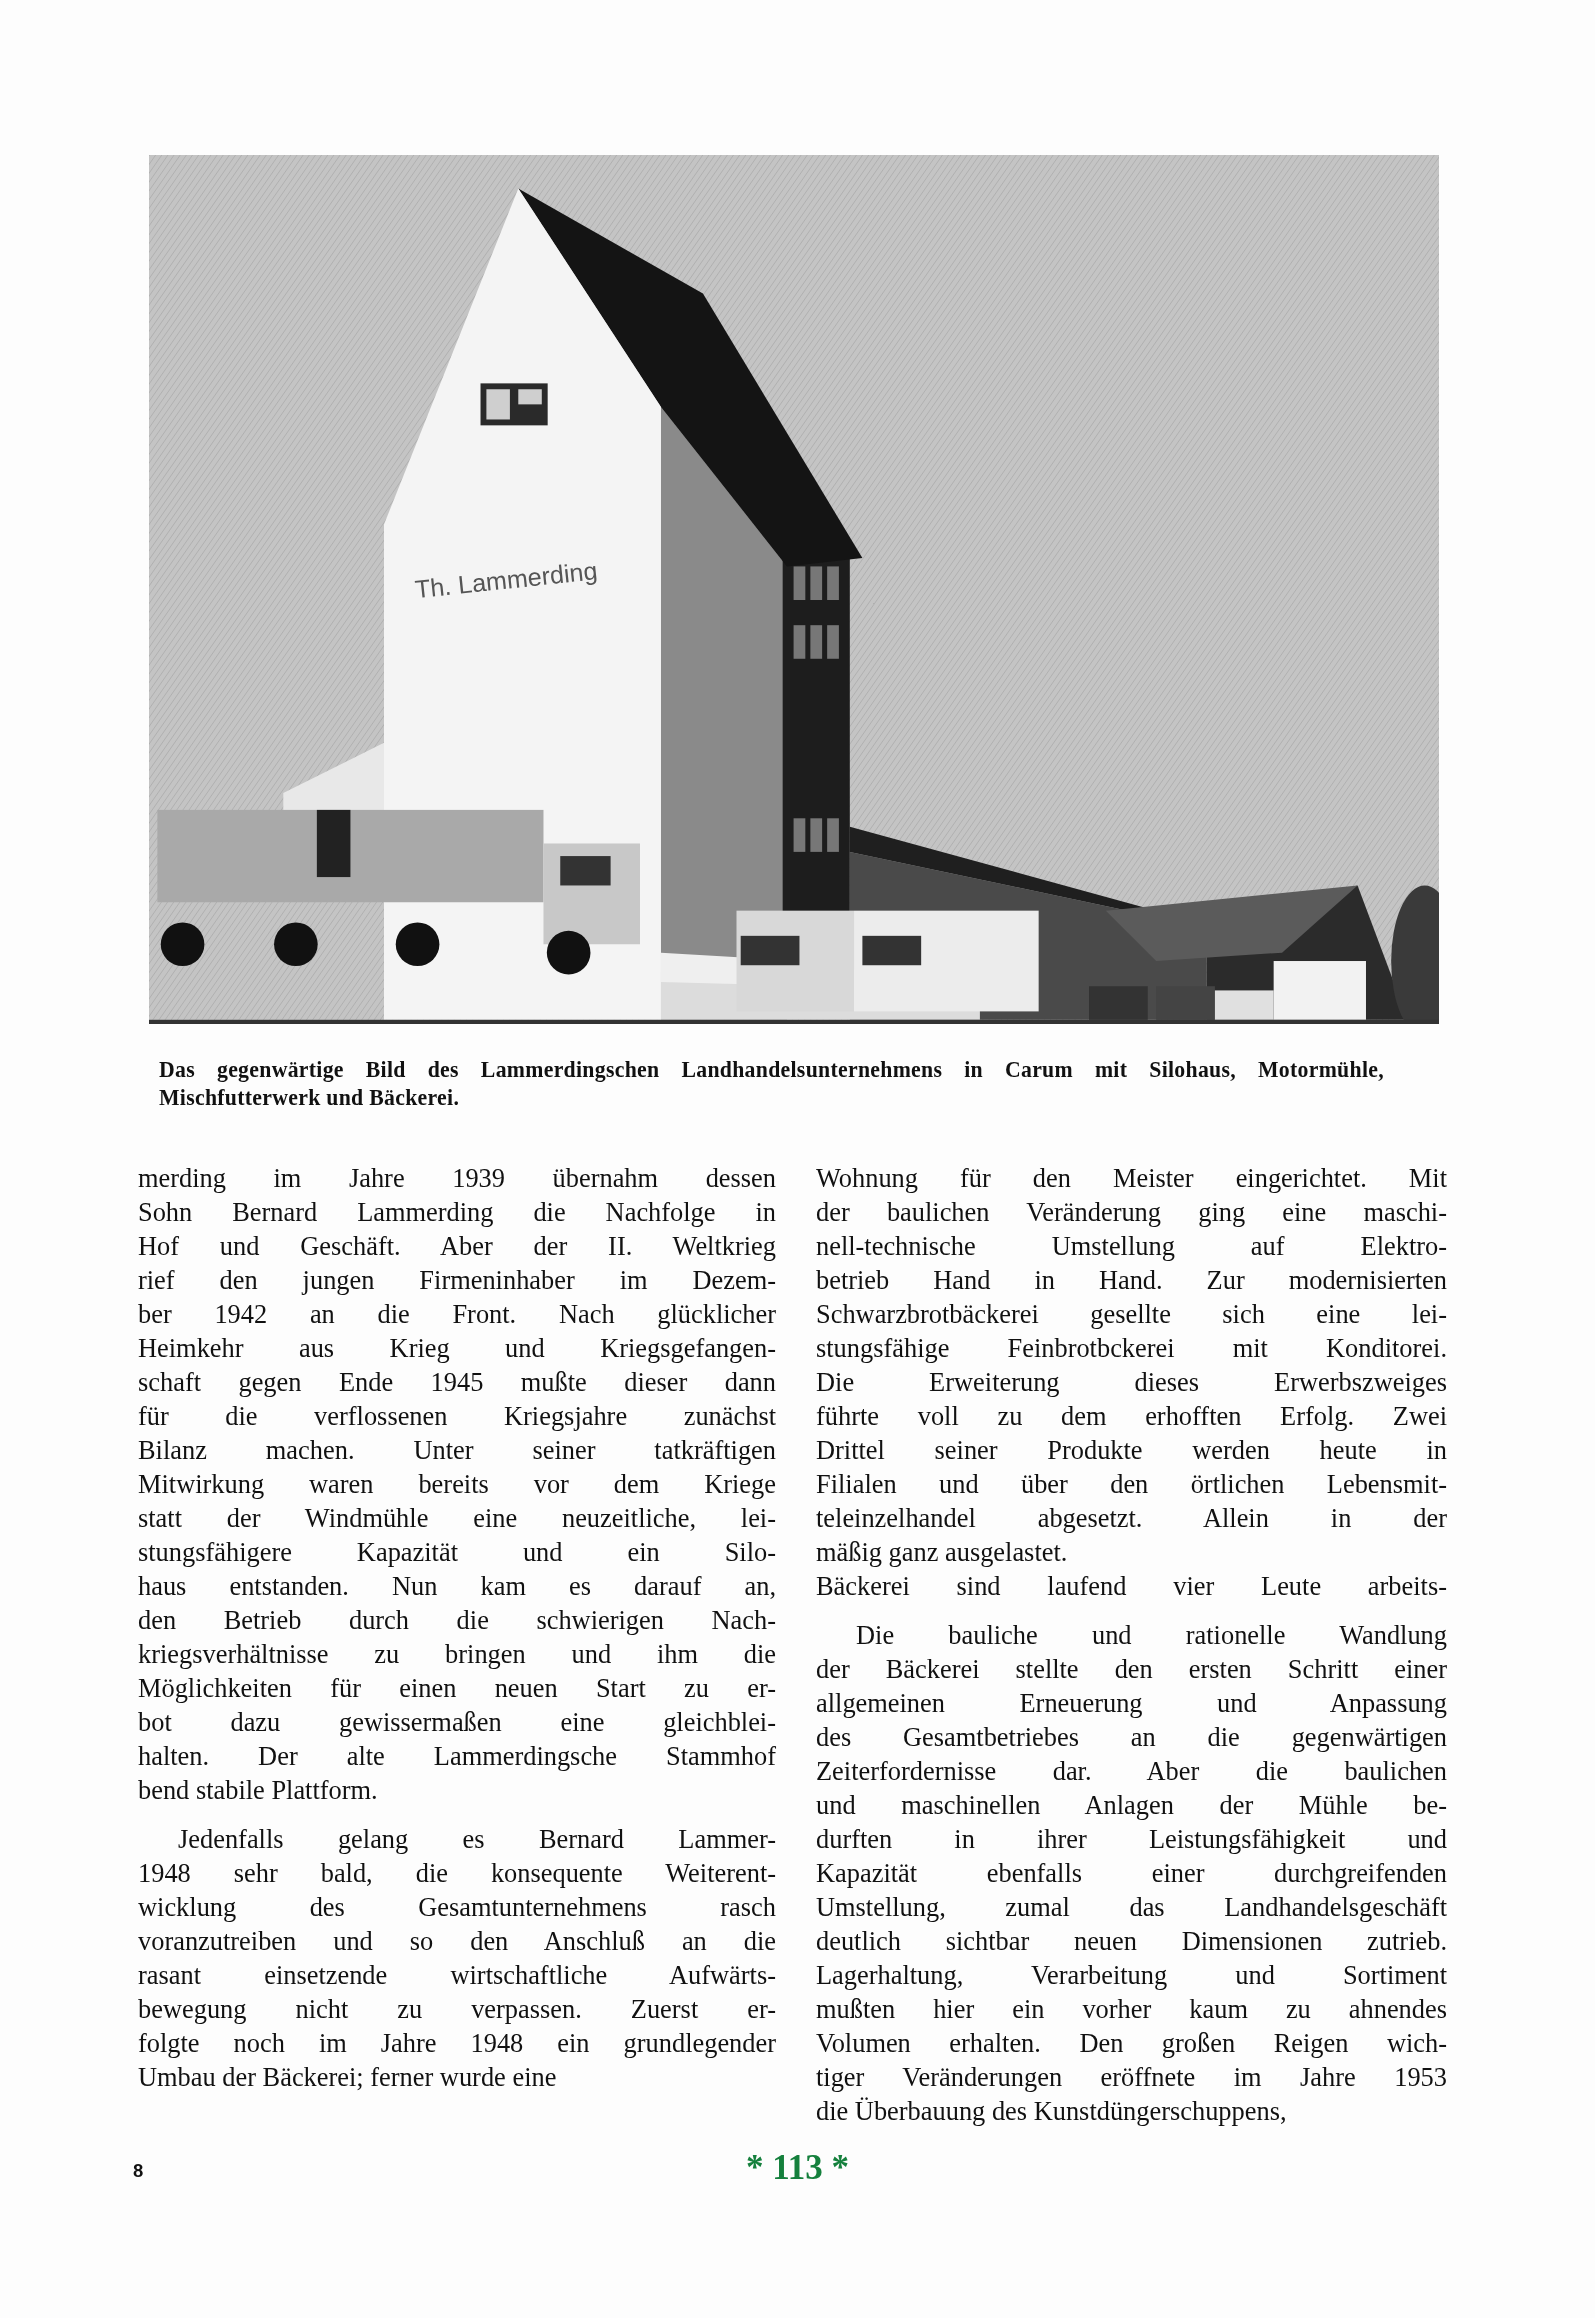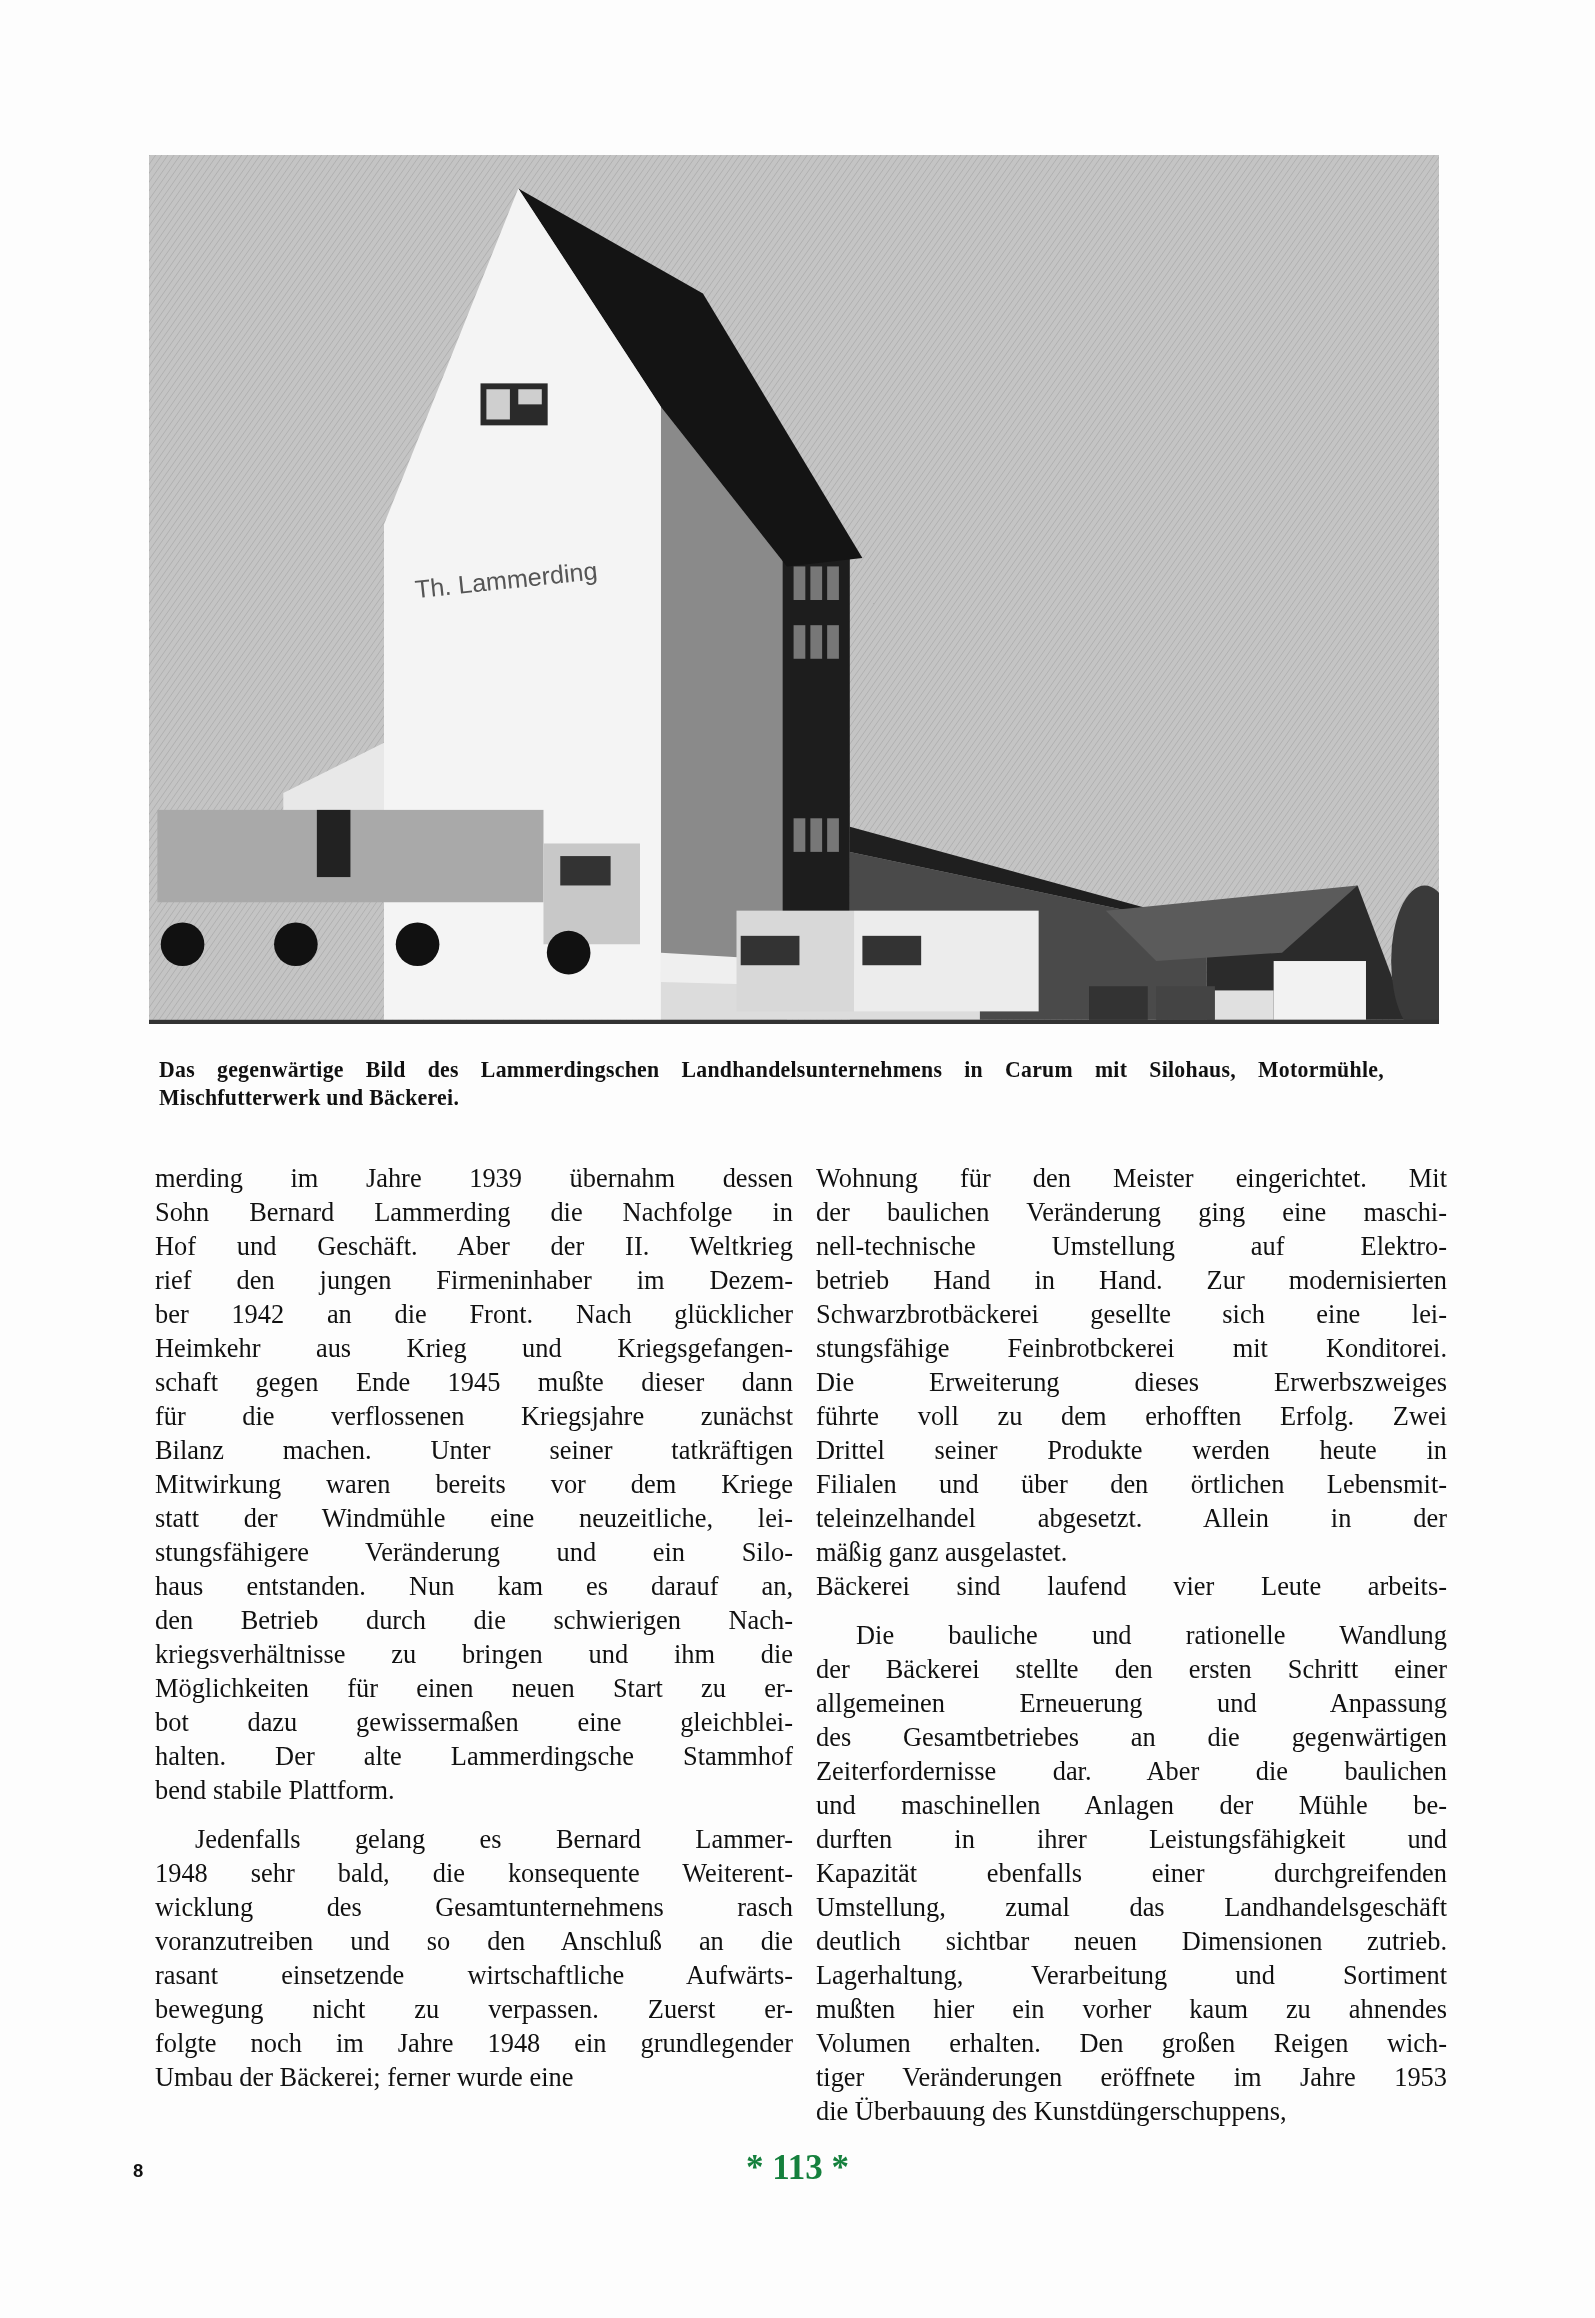--- a/index.html
+++ b/index.html
@@ -14,21 +14,21 @@
       position: absolute; left: 159px; top: 1056px; width: 1276px;
       font-family: "Liberation Serif", serif; font-weight: bold; font-size: 22.7px;
       line-height: 28px; color: #111; letter-spacing: 0.3px; text-align: justify;
       transform: scaleX(0.96); transform-origin: left top;
     }
     .col {
       position: absolute; top: 1161px;
       font-family: "Liberation Serif", serif; font-size: 26.4px; line-height: 34px;
       color: #111;
     }
-    .col.left { left: 155px; width: 638px; }
+    .col.left { left: 138px; width: 638px; }
     .col.right { left: 816px; width: 631px; }
     .line { display: block; text-align: justify; text-align-last: justify; white-space: nowrap; height: 34px; }
     .line.last { text-align-last: left; }
     .line.indent { padding-left: 40px; }
     .para-gap { height: 15px; }
     .footer-left {
       position: absolute; left: 133px; top: 2160px;
       font-family: "Liberation Sans", sans-serif; font-size: 18.5px; font-weight: bold; color: #111;
     }
     .footer-center {
@@ -126,21 +126,21 @@
         <span class="line">Sohn Bernard Lammerding die Nachfolge in</span>
         <span class="line">Hof und Geschäft. Aber der II. Weltkrieg</span>
         <span class="line">rief den jungen Firmeninhaber im Dezem-</span>
         <span class="line">ber 1942 an die Front. Nach glücklicher</span>
         <span class="line">Heimkehr aus Krieg und Kriegsgefangen-</span>
         <span class="line">schaft gegen Ende 1945 mußte dieser dann</span>
         <span class="line">für die verflossenen Kriegsjahre zunächst</span>
         <span class="line">Bilanz machen. Unter seiner tatkräftigen</span>
         <span class="line">Mitwirkung waren bereits vor dem Kriege</span>
         <span class="line">statt der Windmühle eine neuzeitliche, lei-</span>
-        <span class="line">stungsfähigere Veränderung und ein Silo-</span>
+        <span class="line">stungsfähigere Kapazität und ein Silo-</span>
         <span class="line">haus entstanden. Nun kam es darauf an,</span>
         <span class="line">den Betrieb durch die schwierigen Nach-</span>
         <span class="line">kriegsverhältnisse zu bringen und ihm die</span>
         <span class="line">Möglichkeiten für einen neuen Start zu er-</span>
         <span class="line">bot dazu gewissermaßen eine gleichblei-</span>
         <span class="line">halten. Der alte Lammerdingsche Stammhof</span>
         <span class="line last">bend stabile Plattform.</span>
       </div>
       <div class="para-gap"></div>
       <div>

